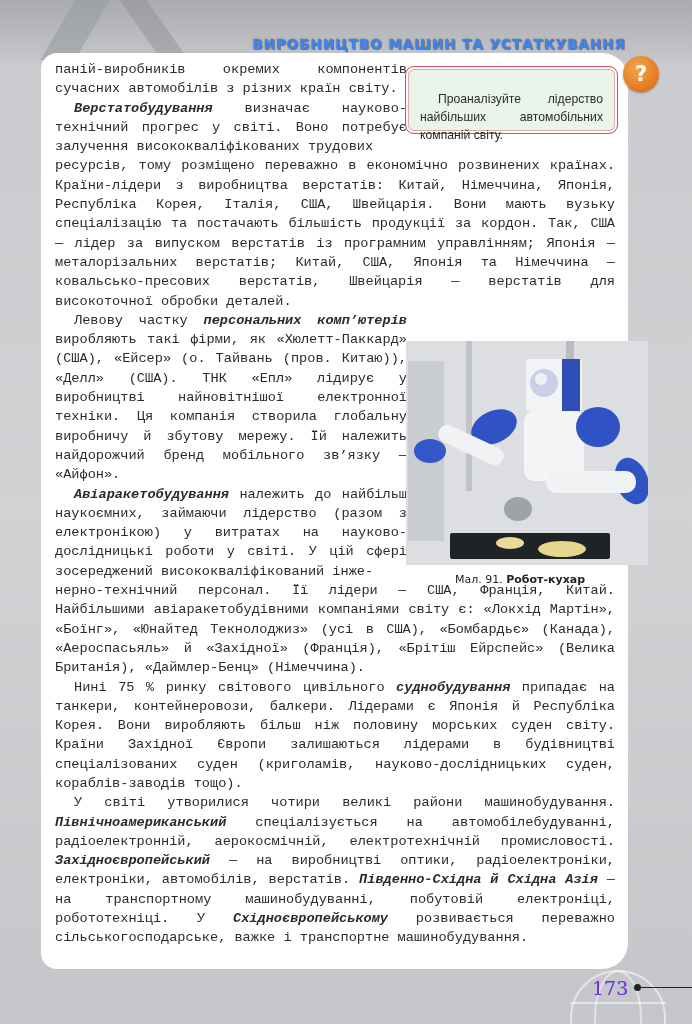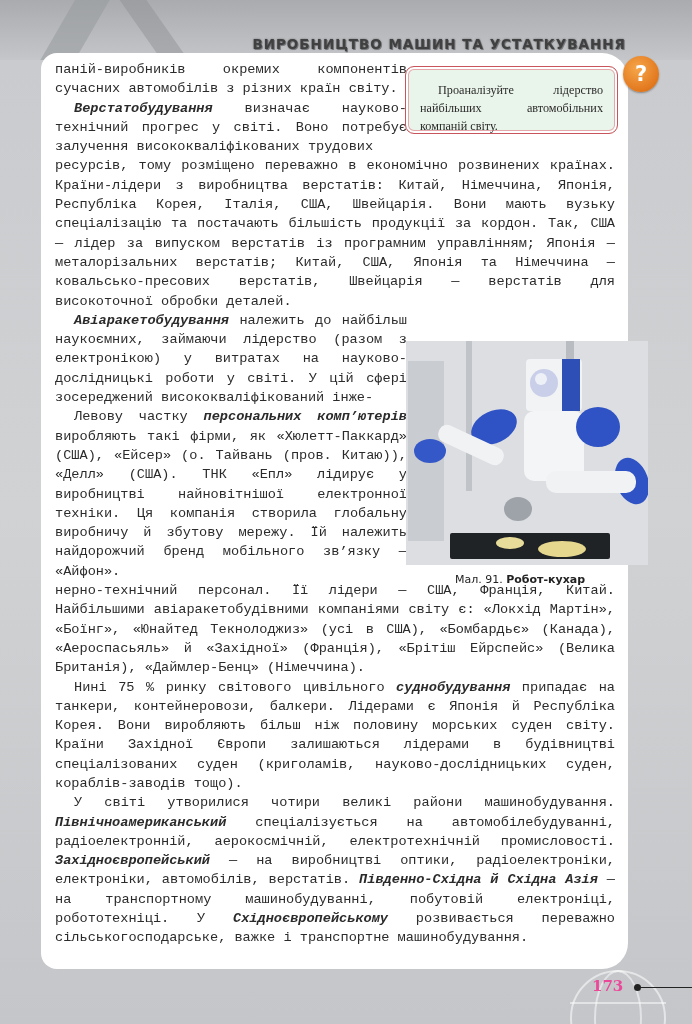--- a/index.html
+++ b/index.html
@@ -16,64 +16,64 @@
     content:""; position:absolute; left:60px; top:-40px; width:30px; height:140px;
     background:#9a9c9f; transform:rotate(30deg); opacity:.6;
   }
   .bg-stripes::after {
     content:""; position:absolute; left:150px; top:-40px; width:22px; height:160px;
     background:#8f9195; transform:rotate(-35deg); opacity:.5;
   }
   .header-title {
     position:absolute; right:66px; top:36px;
     font-family:"DejaVu Sans", sans-serif; font-weight:bold; font-size:13.5px;
-    letter-spacing:1px; color:#404040; text-transform:uppercase;
+    letter-spacing:1px; color:#3b82f6; text-transform:uppercase;
     text-shadow:0 0 2px #6b6d70, 1px 1px 0 #7a7c7f;
   }
   .page-card {
     position:absolute; left:41px; top:53px; width:587px; height:916px;
     background:#ffffff; border-radius:16px 26px 26px 16px;
   }
   .text {
     position:absolute; left:55px; top:60px; width:560px;
     font-size:13.6px; line-height:19.3px; color:#2b2b2b; text-align:justify;
   }
   .text p { margin:0; text-indent:19px;font-family:Liberation Mono, monospace; }
   .text p.noindent { text-indent:0; }
   .text b { font-style:italic; font-weight:bold; }
   .text i { font-style:italic; }
   .narrow { width:352px; }
   .question-box {
     position:absolute; left:405px; top:66px; width:213px; height:68px;
     border:1.5px solid #c7555b; border-radius:9px;
     box-shadow: inset 0 0 0 2px #ffffff, inset 0 0 0 3px #e4a8ab;
     background:#e9f4ea;
-    font-family:Liberation Serif, serif; font-size:12.2px; line-height:18px; color:#2b2b2b;
-    padding:14px 14px 0 14px; box-sizing:border-box; text-align:justify;
+    font-family:Liberation Sans, sans-serif; font-size:12.2px; line-height:18px; color:#2b2b2b;
+    padding:23px 14px 0 14px; box-sizing:border-box; text-align:justify;
   }
   .question-box span { display:block; text-indent:18px; }
   .q-icon {
     position:absolute; left:623px; top:56px; width:36px; height:36px; border-radius:50%;
     background: radial-gradient(circle at 40% 35%, #f6a64a, #e2781e 70%, #c8600f);
     color:#ffffff; font-family:"DejaVu Sans", sans-serif; font-weight:bold; font-size:21px;
     display:flex; align-items:center; justify-content:center;
     box-shadow:0 1px 2px rgba(0,0,0,.35);
   }
   .figure {
     position:absolute; left:406px; top:341px; width:242px; height:224px; overflow:hidden;
     background: linear-gradient(180deg, #e4e6e9 0%, #d7d9dc 60%, #e9eaec 100%);
   }
   .fig-caption {
     position:absolute; left:455px; top:573px;
     font-family:"DejaVu Sans", sans-serif; font-size:11px; color:#222;
   }
   .fig-caption .b { font-weight:bold; }
   .page-number {
     position:absolute; left:592px; top:977px;
-    font-family:"DejaVu Serif", serif; font-size:15px; color:#ec4899;font-weight:bold;
+    font-family:"DejaVu Serif", serif; font-size:19px; color:#6d28d9;
   }
   .page-dot {
     position:absolute; left:634px; top:984px; width:7px; height:7px; border-radius:50%;
     background:#222;
   }
   .page-line {
     position:absolute; left:640px; top:987px; width:52px; height:1px; background:#222;
   }
   .globe {
     position:absolute; left:570px; top:970px; width:96px; height:96px; border-radius:50%;
@@ -96,22 +96,22 @@
 
 <div class="page-card"></div>
 
 <div class="text">
   <div class="narrow">
     <p class="noindent">паній-виробників окремих компонентів сучасних автомобілів з різних країн світу.</p>
     <p><b>Верстатобудування</b><span> визначає науково-технічний прогрес у світі. Воно потребує залучення висококваліфікованих трудових</span></p>
   </div>
   <p class="noindent">ресурсів, тому розміщено переважно в економічно розвинених країнах. Країни-лідери з виробництва верстатів: Китай, Німеччина, Японія, Республіка Корея, Італія, США, Швейцарія. Вони мають вузьку спеціалізацію та постачають більшість продукції за кордон. Так, США — лідер за випуском верстатів із програмним управлінням; Японія — металорізальних верстатів; Китай, США, Японія та Німеччина — ковальсько-пресових верстатів, Швейцарія — верстатів для високоточної обробки деталей.</p>
   <div class="narrow">
+    <p><span>Левову частку </span><b>персональних комп’ютерів</b><span> виробляють такі фірми, як «Хюлетт-Паккард» (США), «Ейсер» (о. Тайвань (пров. Китаю)), «Делл» (США). ТНК «Епл» лідирує у виробництві найновітнішої електронної техніки. Ця компанія створила глобальну виробничу й збутову мережу. Їй належить найдорожчий бренд мобільного зв’язку — «Айфон».</span></p>
     <p><b>Авіаракетобудування</b><span> належить до найбільш наукоємних, займаючи лідерство (разом з електронікою) у витратах на науково-дослідницькі роботи у світі. У цій сфері зосереджений висококваліфікований інже-</span></p>
-    <p><span>Левову частку </span><b>персональних комп’ютерів</b><span> виробляють такі фірми, як «Хюлетт-Паккард» (США), «Ейсер» (о. Тайвань (пров. Китаю)), «Делл» (США). ТНК «Епл» лідирує у виробництві найновітнішої електронної техніки. Ця компанія створила глобальну виробничу й збутову мережу. Їй належить найдорожчий бренд мобільного зв’язку — «Айфон».</span></p>
   </div>
   <p class="noindent">нерно-технічний персонал. Її лідери — США, Франція, Китай. Найбільшими авіаракетобудівними компаніями світу є: «Локхід Мартін», «Боїнг», «Юнайтед Текнолоджиз» (усі в США), «Бомбардьє» (Канада), «Аероспасьяль» й «Західної» (Франція), «Брітіш Ейрспейс» (Велика Британія), «Даймлер-Бенц» (Німеччина).</p>
   <p><span>Нині 75 % ринку світового цивільного </span><i style="font-weight:bold">суднобудування</i><span> припадає на танкери, контейнеровози, балкери. Лідерами є Японія й Республіка Корея. Вони виробляють більш ніж половину морських суден світу. Країни Західної Європи залишаються лідерами в будівництві спеціалізованих суден (криголамів, науково-дослідницьких суден, кораблів-заводів тощо).</span></p>
   <p><span>У світі утворилися чотири великі райони машинобудування. </span><b>Північноамериканський</b><span> спеціалізується на автомобілебудуванні, радіоелектронній, аерокосмічній, електротехнічній промисловості. </span><b>Західноєвропейський</b><span> — на виробництві оптики, радіоелектроніки, електроніки, автомобілів, верстатів. </span><b>Південно-Східна й Східна Азія</b><span> — на транспортному машинобудуванні, побутовій електроніці, робототехніці. У </span><b>Східноєвропейському</b><span> розвивається переважно сільськогосподарське, важке і транспортне машинобудування.</span></p>
 </div>
 
 <div class="question-box">
   <span>Проаналізуйте лідерство найбільших автомобільних компаній світу.</span>
 </div>
 <div class="q-icon">?</div>

